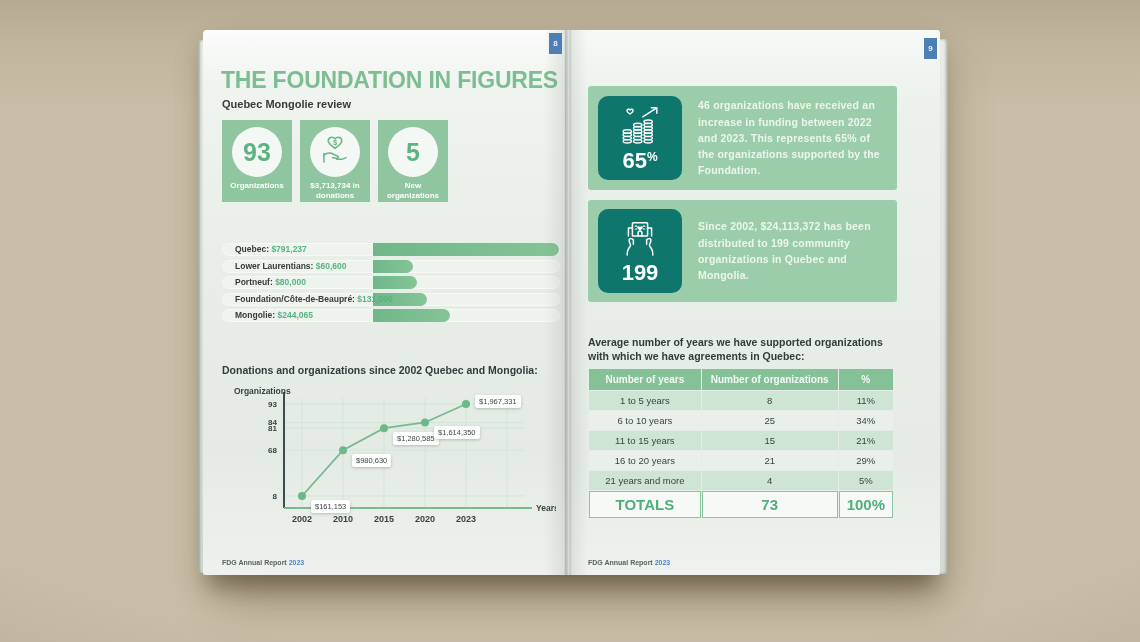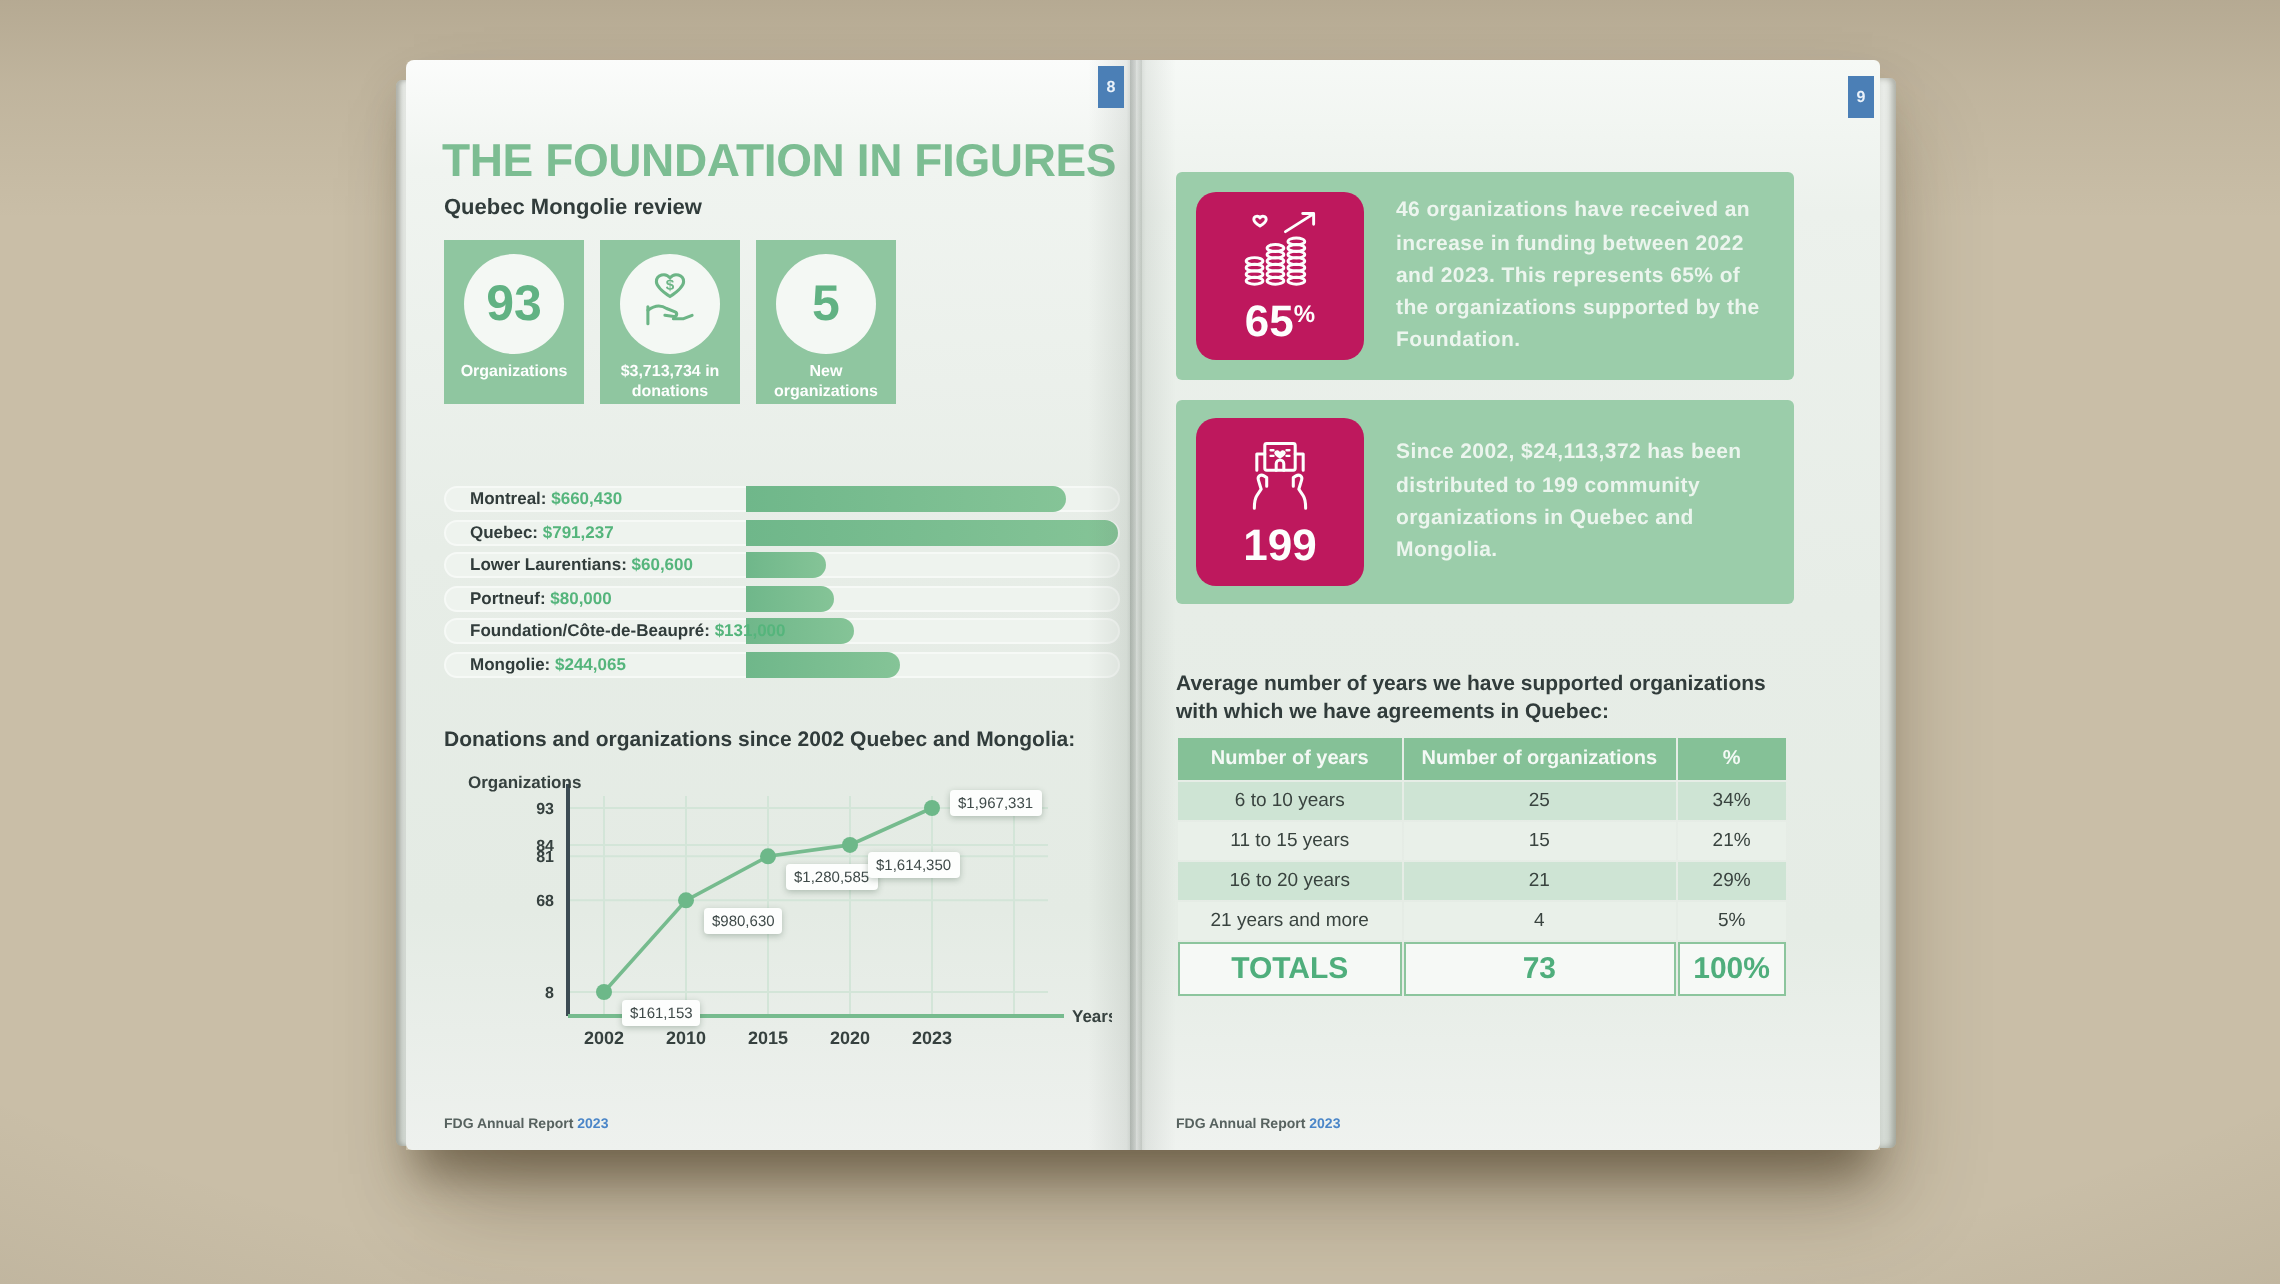--- a/index.html
+++ b/index.html
@@ -59,21 +59,21 @@
     padding:2px 4px;border-radius:2px;white-space:nowrap;box-shadow:0 1px 3px rgba(50,80,60,0.3);}
 
   .footer{position:absolute;left:19px;bottom:9px;font-size:7px;font-weight:bold;color:#57625f;}
   .footer .year{color:#4b86c8;}
   .footer-right{left:20px;}
 
   .panel{position:absolute;left:20px;width:309px;background:#9bcdaa;border-radius:3px;
     display:flex;align-items:center;padding:10px;box-sizing:border-box;}
   .panel-1{top:56px;height:104px;}
   .panel-2{top:170px;height:102px;}
-  .icon-box{width:84px;height:84px;border-radius:10px;background:#be185d;display:flex;flex-direction:column;
+  .icon-box{width:84px;height:84px;border-radius:10px;background:#0f766e;display:flex;flex-direction:column;
     align-items:center;justify-content:center;flex-shrink:0;}
   .stat-big{font-size:22px;font-weight:bold;color:#fdfefd;line-height:1;margin-top:1px;}
   .stat-big .pct{font-size:12px;position:relative;top:-7px;}
   .panel-text{margin-left:16px;color:#ecf5ee;font-size:10.5px;font-weight:bold;line-height:1.55;letter-spacing:0.2px;}
 
   .table-title{left:20px;top:305px;width:312px;}
   .years-table{position:absolute;left:20px;top:338px;width:306px;border-collapse:separate;border-spacing:1px;}
   .years-table th{background:#85c197;color:#f4f9f5;font-size:10px;font-weight:bold;padding:5px 2px;}
   .years-table td{text-align:center;font-size:9.5px;color:#39433f;padding:4px 2px;}
   .years-table tbody tr:nth-child(odd) td{background:#cee4d4;}
@@ -116,25 +116,20 @@
       </div>
       <div class="stat-box">
         <div class="stat-circle">
           <span class="stat-value">5</span>
         </div>
         <div class="stat-label">New organizations</div>
       </div>
     </div>
 
     <div class="bars" id="territory-bars">
-        <div class="bar-row">
-          <div class="bar-pill"></div>
-          <div class="bar-fill" style="width: 160px;"></div>
-          <div class="bar-label"><span class="bar-name">Montreal: </span><span class="bar-value">$660,430</span></div>
-        </div>
         <div class="bar-row">
           <div class="bar-pill"></div>
           <div class="bar-fill" style="width: 186px;"></div>
           <div class="bar-label"><span class="bar-name">Quebec: </span><span class="bar-value">$791,237</span></div>
         </div>
         <div class="bar-row">
           <div class="bar-pill"></div>
           <div class="bar-fill" style="width: 40px;"></div>
           <div class="bar-label"><span class="bar-name">Lower Laurentians: </span><span class="bar-value">$60,600</span></div>
         </div>
@@ -264,20 +259,25 @@
         </colgroup>
       <thead>
           <tr>
             <th>Number of years</th>
             <th>Number of organizations</th>
             <th>%</th>
           </tr>
         </thead>
       <tbody>
           <tr>
+            <td>1 to 5 years</td>
+            <td>8</td>
+            <td>11%</td>
+          </tr>
+          <tr>
             <td>6 to 10 years</td>
             <td>25</td>
             <td>34%</td>
           </tr>
           <tr>
             <td>11 to 15 years</td>
             <td>15</td>
             <td>21%</td>
           </tr>
           <tr>

